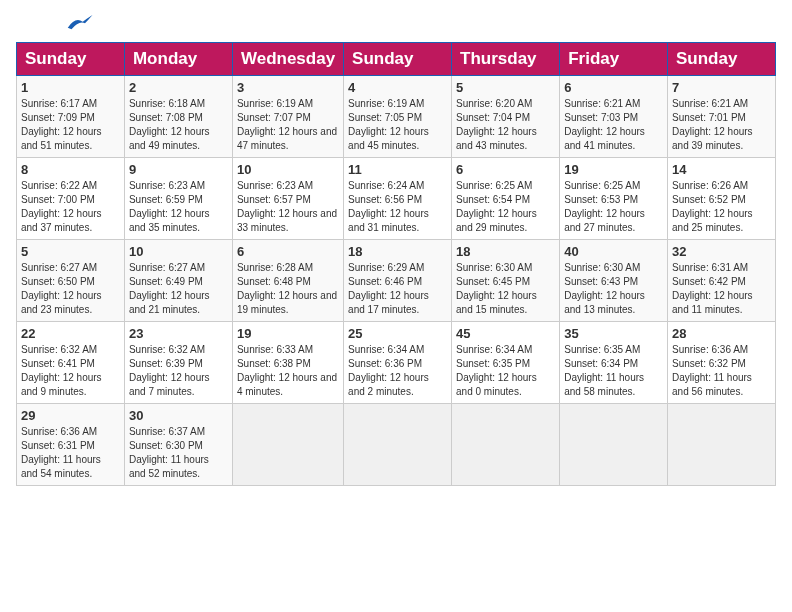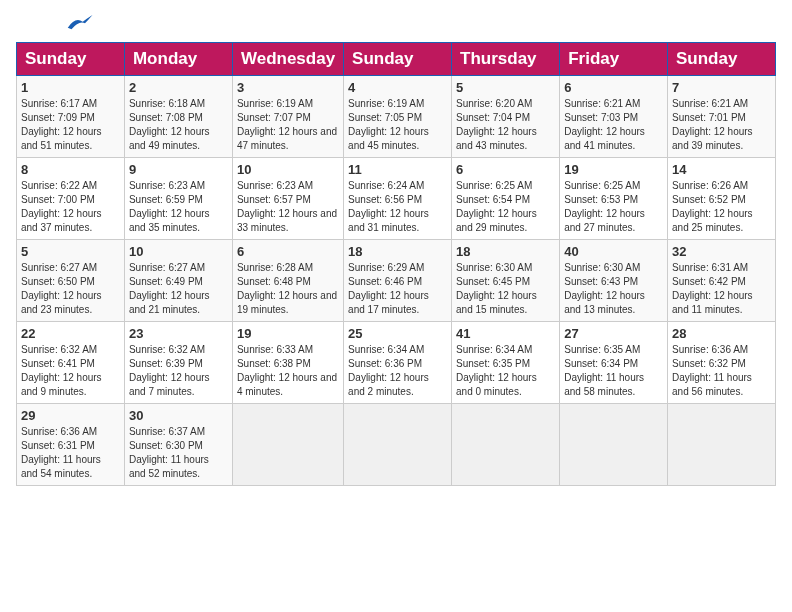--- a/index.html
+++ b/index.html
@@ -322,29 +322,29 @@
       </td>
         <td>
         <span class="day-num">25</span>
         <div class="day-info">
           Sunrise: 6:34 AM<br>
           Sunset: 6:36 PM<br>
           Daylight: 12 hours and 2 minutes.
         </div>
       </td>
         <td>
-        <span class="day-num">41</span>
+        <span class="day-num">45</span>
         <div class="day-info">
           Sunrise: 6:34 AM<br>
           Sunset: 6:35 PM<br>
           Daylight: 12 hours and 0 minutes.
         </div>
       </td>
         <td>
-        <span class="day-num">27</span>
+        <span class="day-num">35</span>
         <div class="day-info">
           Sunrise: 6:35 AM<br>
           Sunset: 6:34 PM<br>
           Daylight: 11 hours and 58 minutes.
         </div>
       </td>
         <td>
         <span class="day-num">28</span>
         <div class="day-info">
           Sunrise: 6:36 AM<br>

